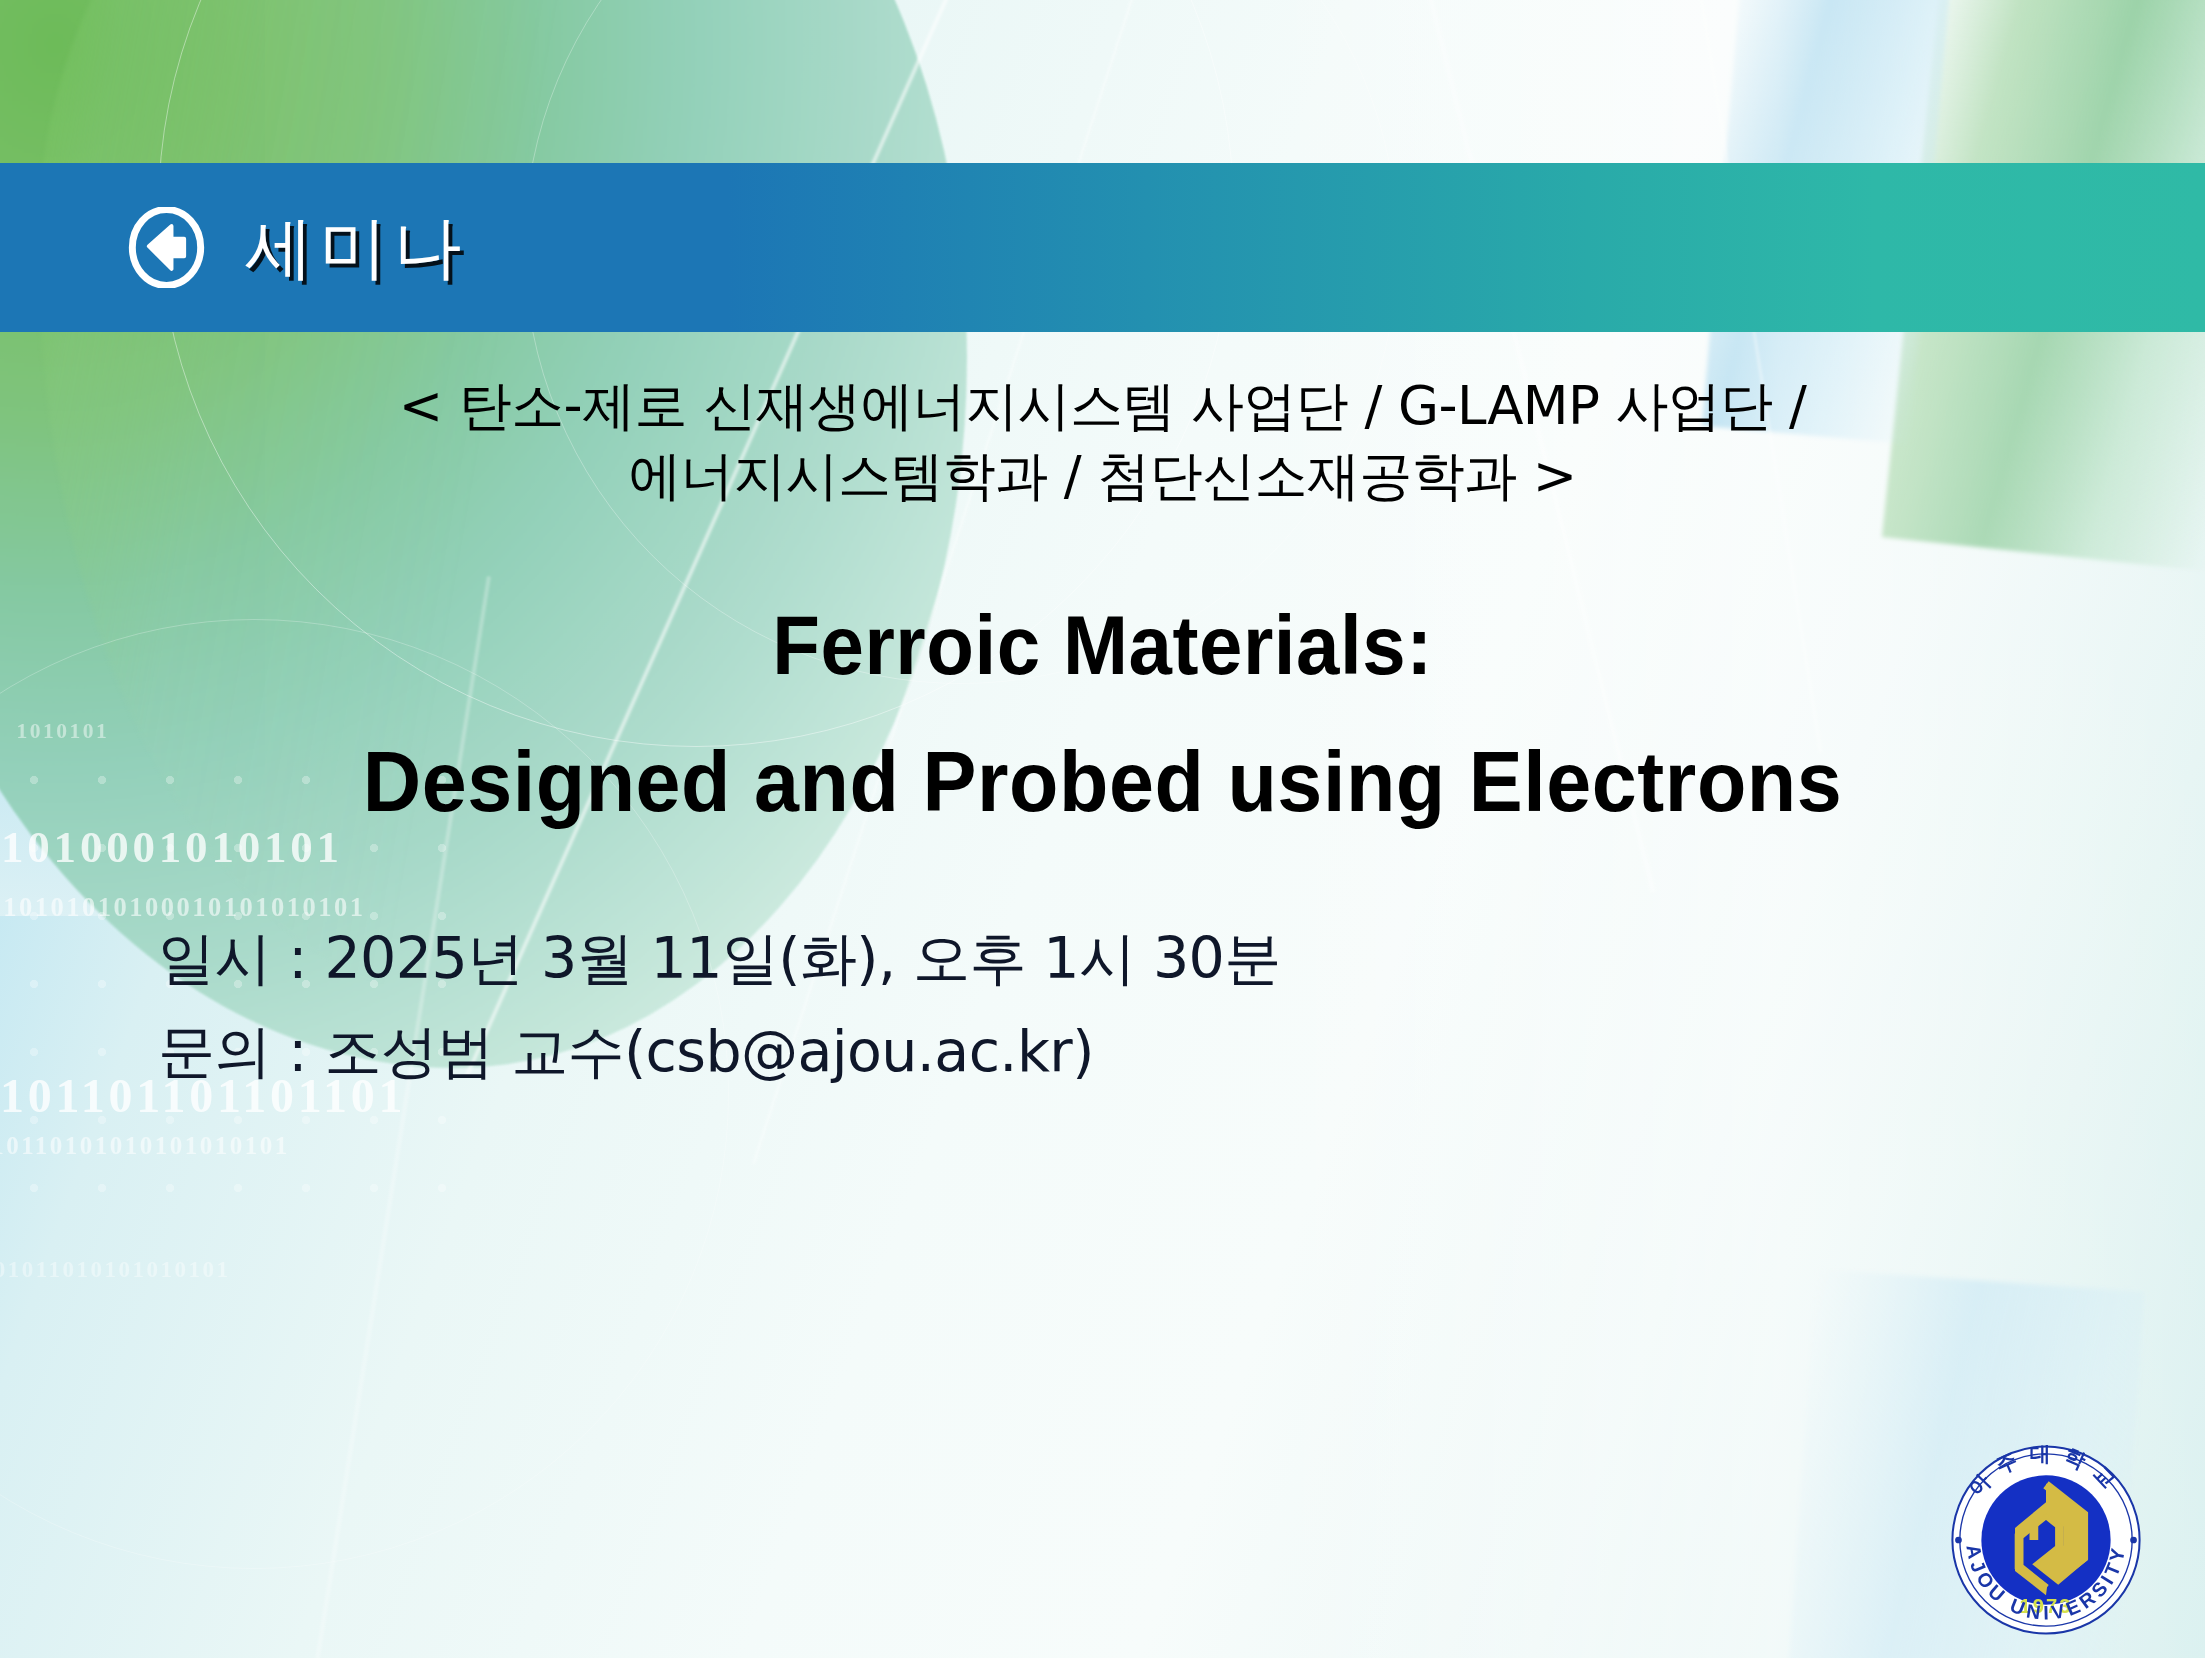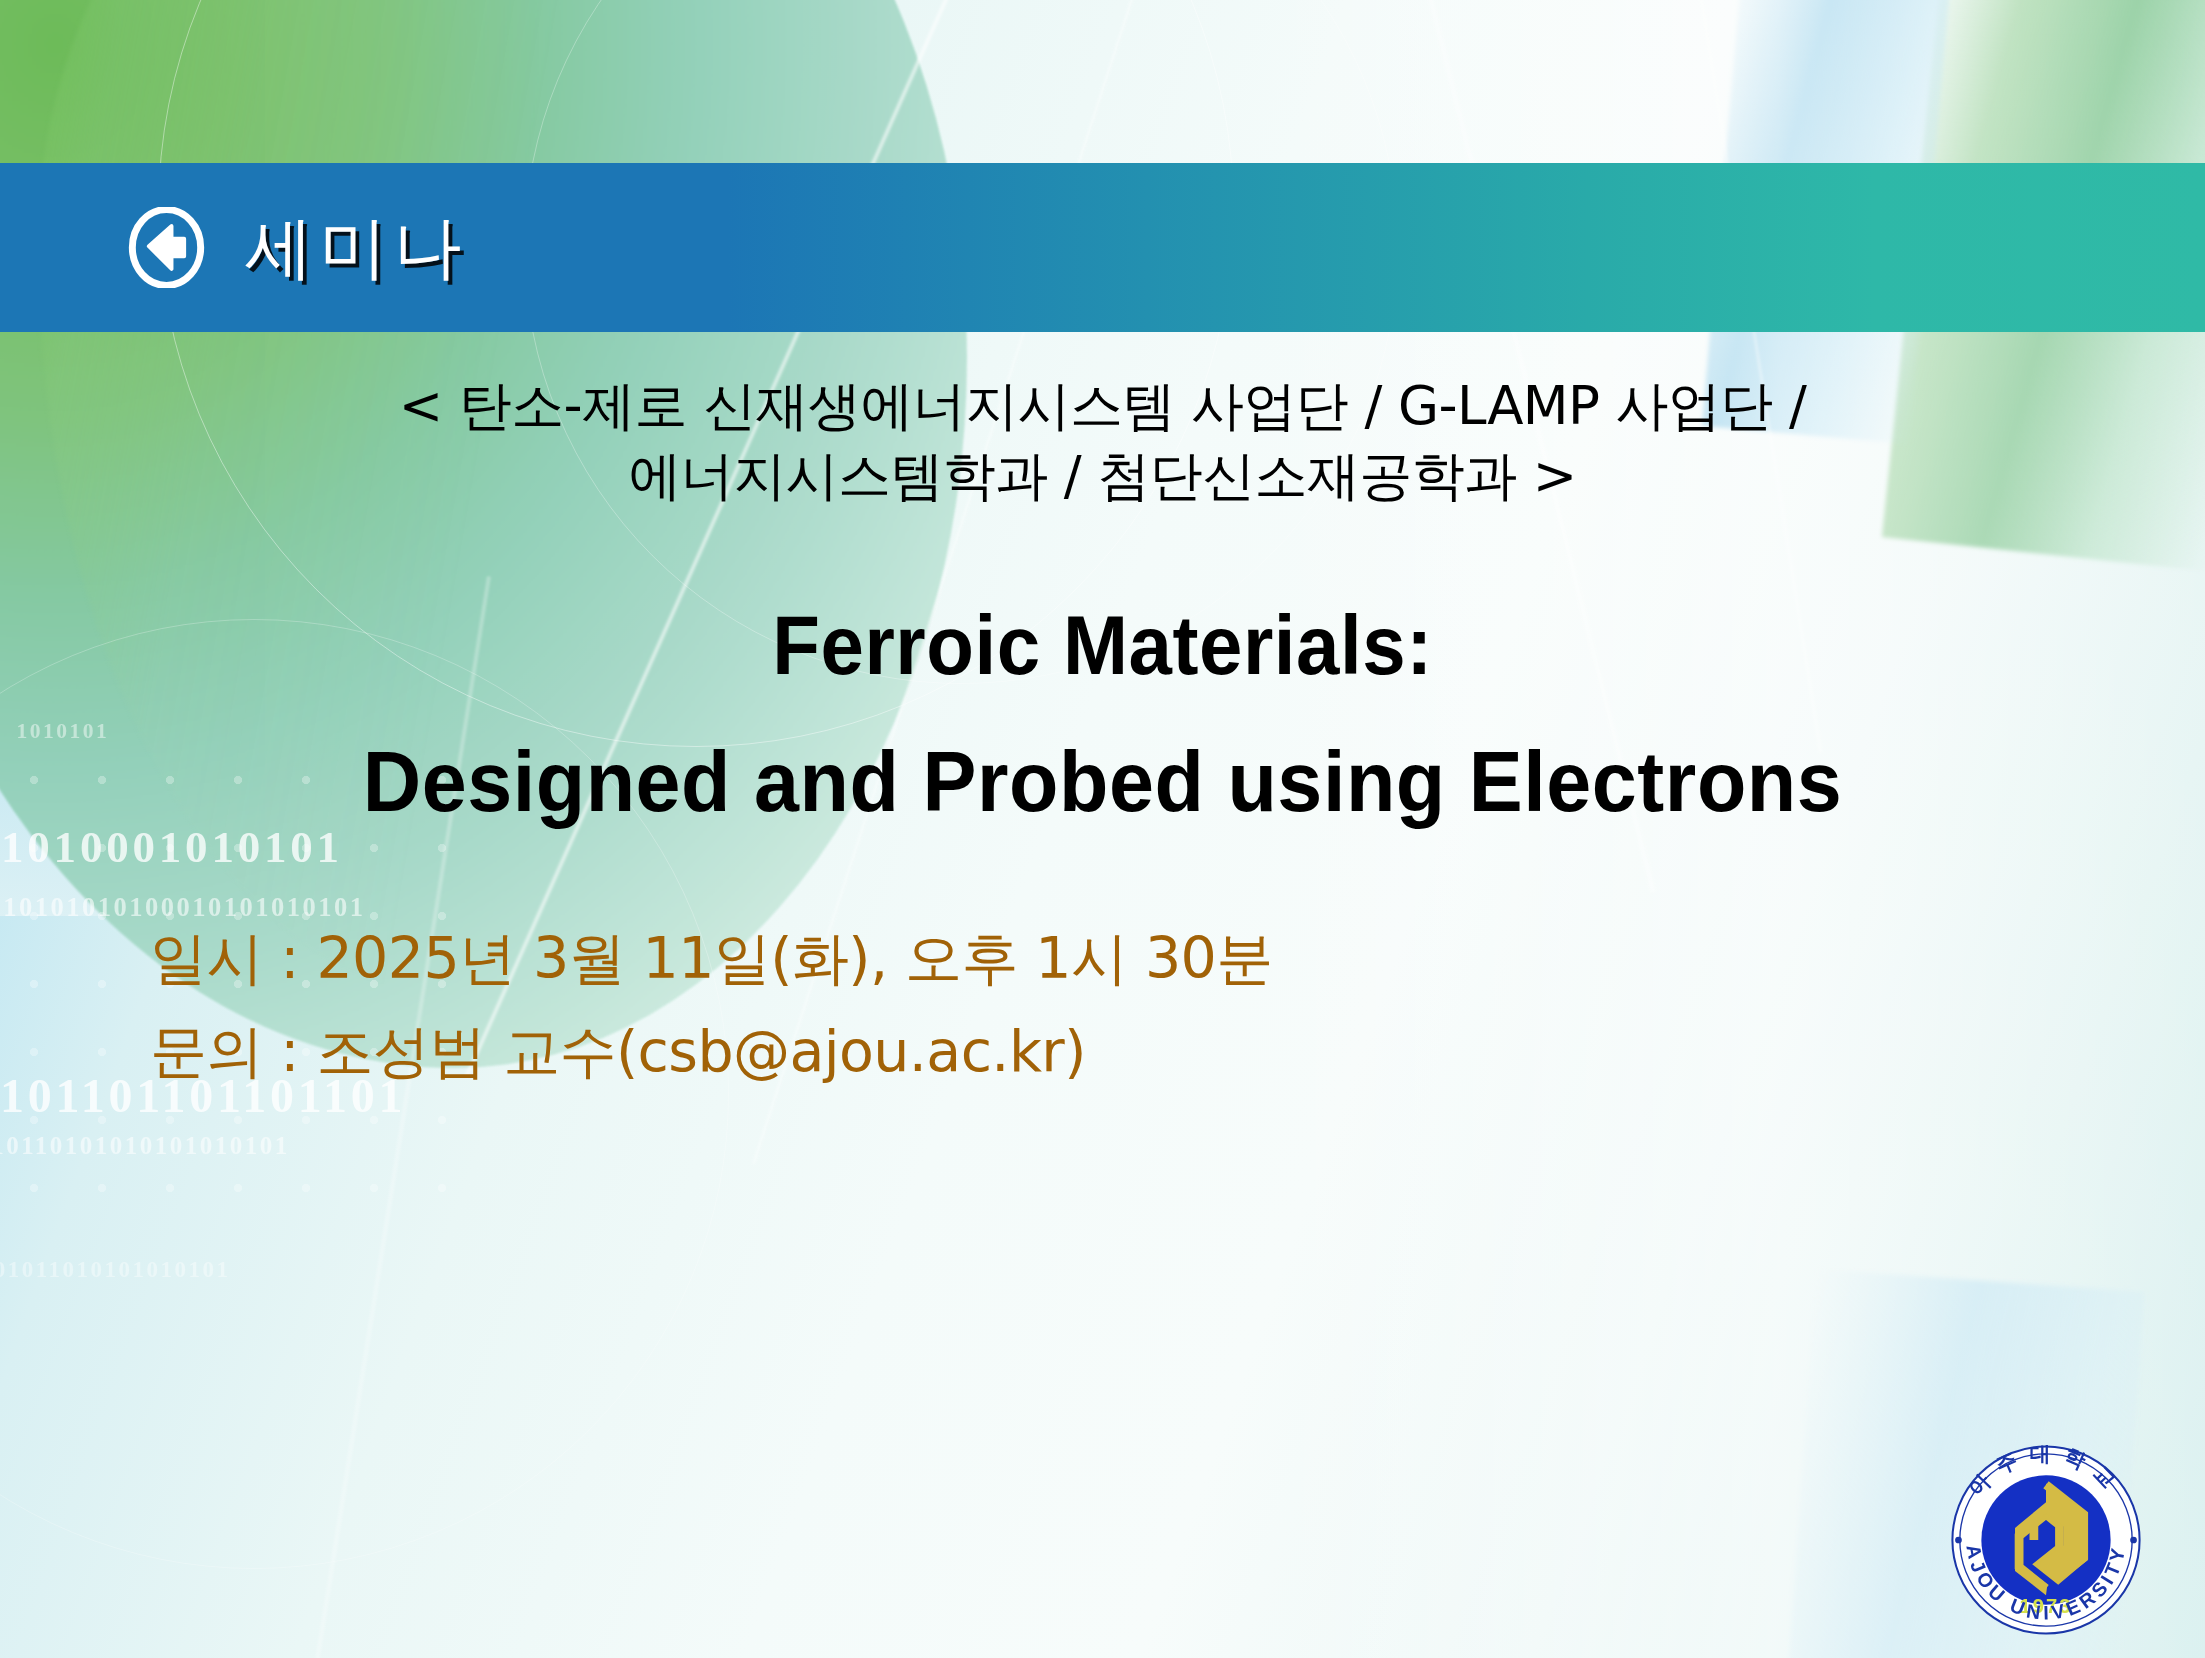--- a/index.html
+++ b/index.html
@@ -217,26 +217,27 @@
     letter-spacing: 0.6px;
     font-family: "Liberation Sans", "DejaVu Sans", sans-serif;
     transform: scaleX(0.94);
   }
   .main-title .tl { display: block; }
   .main-title .tl2 { font-size: 86px; }
 
   .details {
     margin-top: 62px;
     padding-left: 150px;
-    color: #a16207;
+    color: #0f172a;
     font-size: 57px;
     line-height: 1.62;
     font-weight: 400;
     font-family: "DejaVu Sans", "Liberation Sans", sans-serif;
     letter-spacing: -0.6px;
+    margin-left: 8px;
   }
   .details .row { display: block; white-space: nowrap; }
 
   
   .logo {
     position: absolute;
     right: 58px;
     bottom: 17.7px;
     width: 202px; height: 202px;
   }

